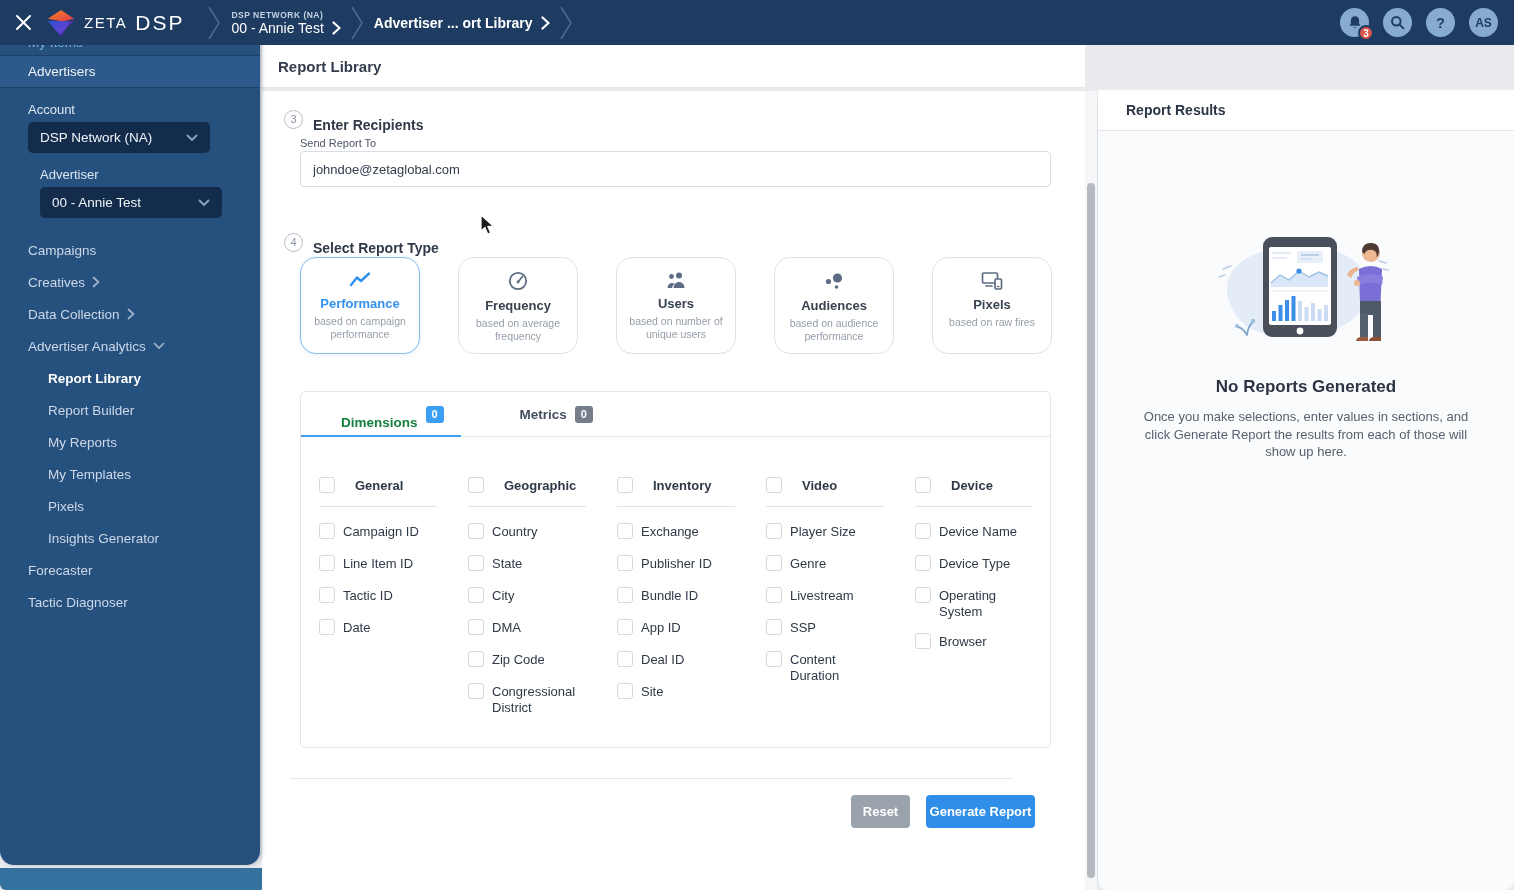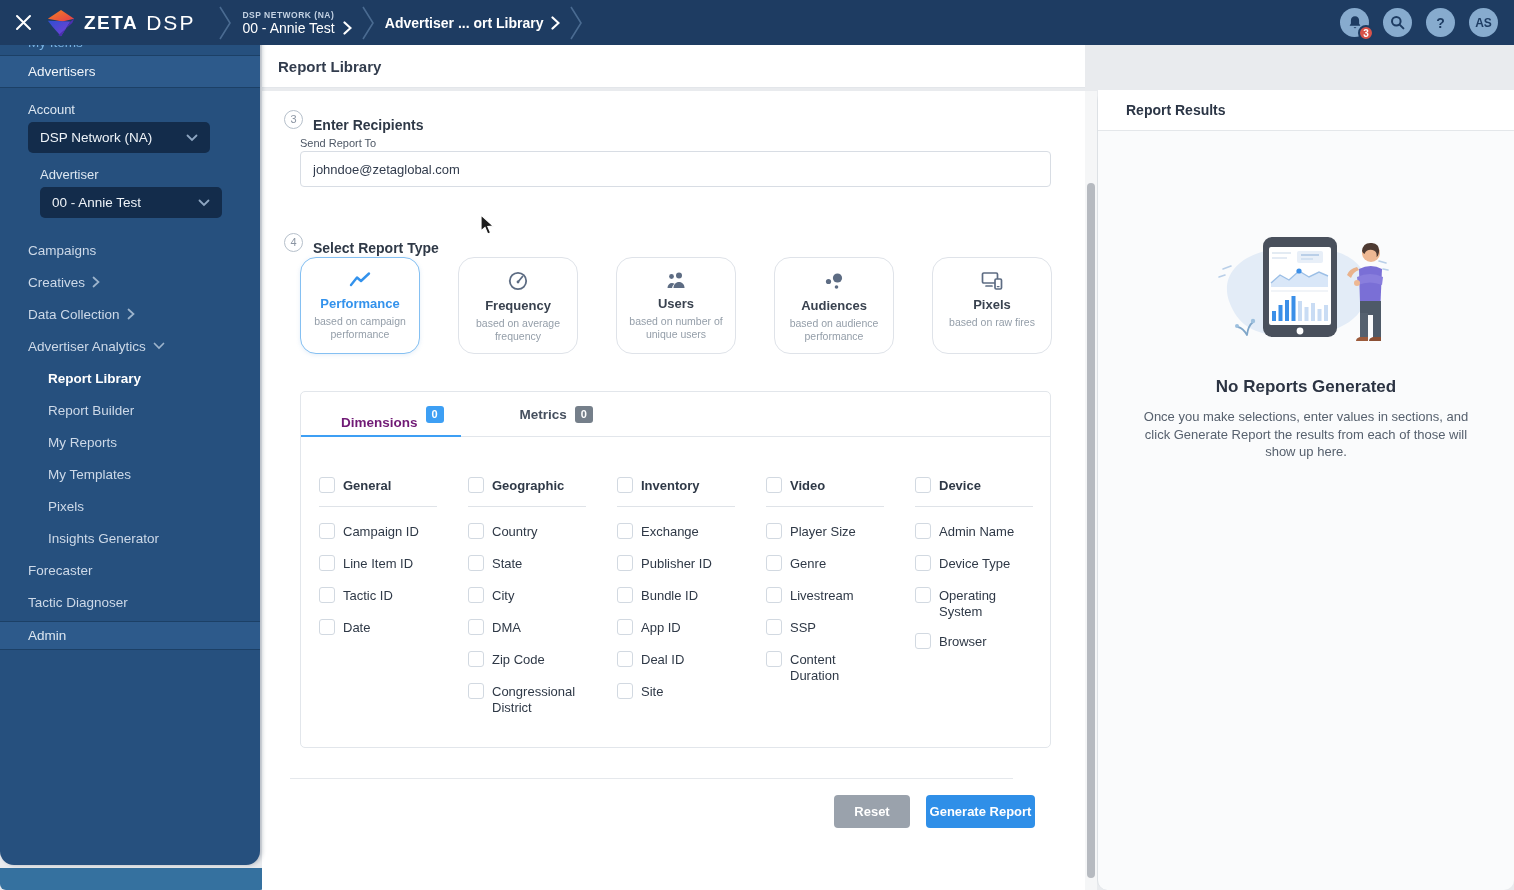--- a/index.html
+++ b/index.html
@@ -4,21 +4,21 @@
 <style>
   * { margin:0; padding:0; box-sizing:border-box; }
   html,body { width:1514px; height:890px; }
   body { font-family:"Liberation Sans", sans-serif; background:#e9ebee; overflow:hidden; }
   .stage { position:relative; width:1514px; height:890px; background:#e9ebee; }
 
   
   .topbar { position:absolute; left:0; top:0; width:1514px; height:45px; background:#1e3c62; display:flex; align-items:center; z-index:40; }
   .close-btn { width:46px; height:45px; display:flex; align-items:center; justify-content:center; cursor:pointer; }
   .brand { display:flex; align-items:center; gap:8px; margin-right:14px; cursor:pointer; }
-  .brand-zeta { color:#fff; font-weight:bold; font-size:19px; letter-spacing:1.5px; }
+  .brand-zeta { color:#fff; font-weight:normal; font-size:15px; letter-spacing:1.5px; }
   .brand-dsp { color:#ffffff; font-size:21px; letter-spacing:2px; font-weight:400; }
   .crumb-sep { margin:0 10px; flex:none; }
   .crumb { display:flex; flex-direction:column; justify-content:center; color:#fff; cursor:pointer; }
   .crumb-eyebrow { font-size:8.5px; letter-spacing:0.5px; color:#c3d2e3; font-weight:bold; text-transform:uppercase; }
   .crumb-row { display:flex; align-items:center; gap:8px; }
   .crumb-label { font-size:14px; color:#fff; }
   .crumb-label.bold { font-weight:bold; }
   .topbar-right { margin-left:auto; display:flex; align-items:center; gap:14px; padding-right:16px; }
   .tb-circle { position:relative; width:29px; height:29px; border-radius:50%; background:#87abce; display:flex; align-items:center; justify-content:center; color:#1e3c62; font-weight:bold; font-size:12px; cursor:pointer; }
   .tb-badge { position:absolute; right:-5px; bottom:-4px; min-width:16px; height:16px; border-radius:8px; background:#d9534a; color:#fff; font-size:10px; font-weight:bold; display:flex; align-items:center; justify-content:center; border:2px solid #1e3c62; padding:0 2px; }
@@ -55,38 +55,38 @@
   .type-card { width:120px; height:97px; border:1px solid #dfe3e9; border-radius:16px; background:#fff; display:flex; flex-direction:column; align-items:center; padding-top:13px; cursor:pointer; }
   .type-card.selected { border-color:#85c0f2; box-shadow:0 1px 4px rgba(80,140,210,.15); }
   .type-card .card-title { margin-top:7px; font-size:13px; font-weight:bold; color:#39424f; }
   .type-card.selected .card-title { color:#3392ec; }
   .type-card .card-desc { margin-top:4px; font-size:10.5px; color:#949ea9; text-align:center; line-height:1.25; padding:0 8px; }
 
   .dims-card { position:absolute; left:38px; top:300px; width:751px; height:357px; border:1px solid #e2e6eb; border-radius:5px; background:#fff; }
   .tab-row { position:relative; height:45px; border-bottom:1px solid #e2e6eb; display:flex; align-items:center; padding-left:40px; }
   .tab { display:flex; align-items:center; gap:8px; margin-right:76px; cursor:pointer; }
   .tab-label { font-size:13.5px; font-weight:bold; color:#454f5e; }
-  .tab.active .tab-label { color:#701a75;margin-top:16px; }
+  .tab.active .tab-label { color:#15803d;margin-top:16px; }
   .tab-count { min-width:18px; height:17px; border-radius:3px; background:#757f8a; color:#fff; font-size:11px; font-weight:bold; display:flex; align-items:center; justify-content:center; padding:0 4px; }
   .tab.active .tab-count { background:#3d9ff4; }
   .tab-underline { position:absolute; left:0; bottom:-1px; width:160px; height:2px; background:#3d9ff4; }
 
   .dims-groups { display:flex; gap:31px; padding:40px 0 0 18px; }
   .dim-col { width:118px; }
   .dim-head { display:flex; align-items:center; gap:8px; padding-bottom:13px; border-bottom:1px solid #dfe3e8; cursor:pointer; }
-  .dim-head .dim-label { font-size:13px; font-weight:bold; color:#2f3947; }
+  .dim-head .dim-label { font-size:13px; font-weight:bold; color:#2f3947;margin-left:12px; }
   .dim-items { margin-top:16px; }
   .dim-item { display:flex; align-items:flex-start; gap:8px; min-height:20px; margin-bottom:12px; cursor:pointer; }
   .dim-item .dim-label { font-size:13px; color:#2f3947; line-height:1.25; padding-top:1px; }
   .cb { appearance:none; -webkit-appearance:none; flex:none; width:16px; height:16px; border:1px solid #d2d9e1; border-radius:3px; background:#fff; cursor:pointer; margin:0; }
 
   .actions-divider { position:absolute; left:28px; top:687px; width:723px; height:1px; background:#e5e8ec; }
   .actions-row { position:absolute; right:50px; top:704px; display:flex; gap:16px; }
   .btn { height:33px; border:none; border-radius:4px; font-size:13px; font-weight:bold; color:#fff; cursor:pointer; font-family:"Liberation Sans", sans-serif; }
-  .btn-reset { width:76px; background:#9aa2ac; }
+  .btn-reset { width:59px; background:#9aa2ac; }
   .btn-generate { width:109px; background:#2f8fe8; }
 
   
   .scroll-track { position:absolute; left:1085px; top:91px; width:12px; height:799px; background:#f5f6f7; z-index:9; }
   .scroll-thumb { position:absolute; left:2px; top:92px; width:8px; height:695px; border-radius:4px; background:#b6bac0; cursor:pointer; }
 
   
   .results-panel { position:absolute; left:1097px; top:90px; width:417px; height:800px; background:#fafbfc; border-left:1px solid #dde1e5; z-index:8;border-radius:10px; }
   .results-header { height:41px; background:#fff; border-bottom:1px solid #e4e7ea; display:flex; align-items:center; padding-left:28px; }
   .results-title { font-size:14px; font-weight:bold; color:#2b3545; }
@@ -251,23 +251,20 @@
       <div class="nav-item sub">
         <span>Insights Generator</span>
       </div>
       <div class="nav-item">
         <span>Forecaster</span>
       </div>
       <div class="nav-item">
         <span>Tactic Diagnoser</span>
       </div>
     </nav>
-    <div class="side-admin">
-      <span>Admin</span>
-    </div>
   </aside>
 
   <div class="main-header">
     <span class="main-title">Report Library</span>
   </div>
 
   <main class="main-panel">
 
     <div class="step-head" style="left:22px; top:14px;">
       <span class="step-circle">3</span>
@@ -465,21 +462,21 @@
         </div>
         <div class="dim-col">
           <label class="dim-head">
             <input type="checkbox" class="cb" style="">
             <span class="dim-label">Device</span>
           </label>
           <div class="dim-items">
 
           <label class="dim-item">
               <input type="checkbox" class="cb" style="">
-              <span class="dim-label">Admin Name</span>
+              <span class="dim-label">Device Name</span>
             </label>
               <label class="dim-item">
               <input type="checkbox" class="cb" style="">
               <span class="dim-label">Device Type</span>
             </label>
               <label class="dim-item">
               <input type="checkbox" class="cb" style="">
               <span class="dim-label">Operating System</span>
             </label>
               <label class="dim-item">

